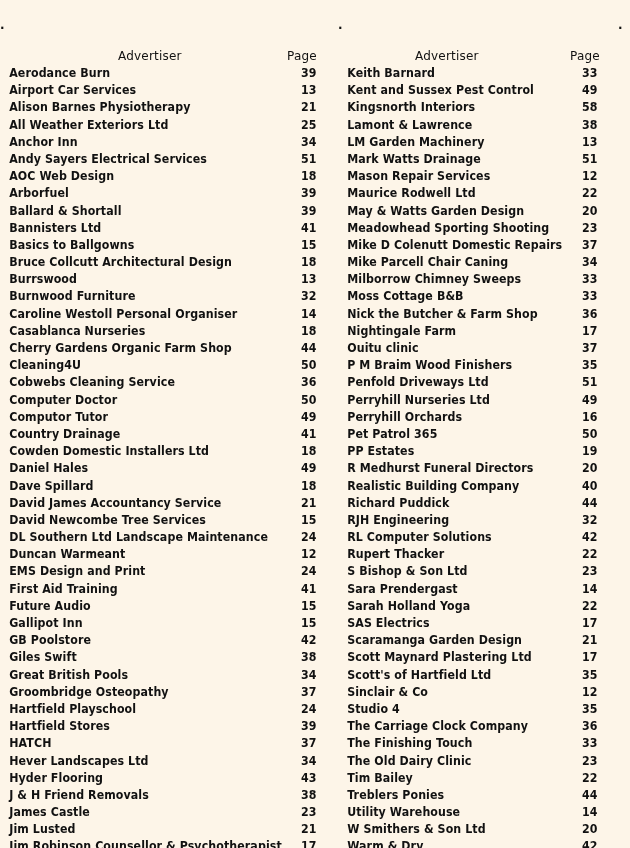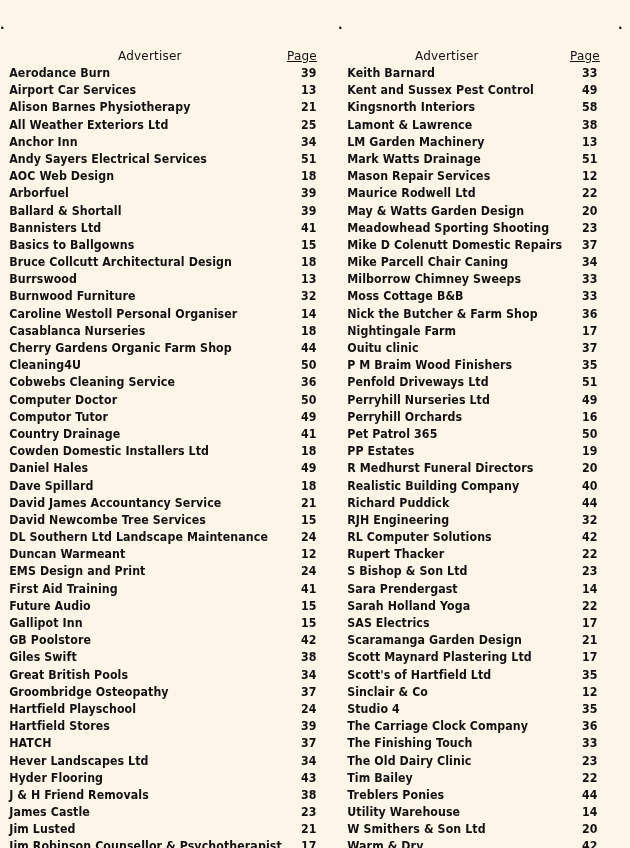--- a/index.html
+++ b/index.html
@@ -29,21 +29,20 @@
       line-height: 17px;
       letter-spacing: 0.2px;
     }
     .header-row .h-adv {
       position: absolute;
       top: 0;
     }
     .header-row .h-page {
       position: absolute;
       top: 0;
-      text-decoration: underline;
     }
     .col-left .h-adv { left: 118px; }
     .col-left .h-page { left: 287px; }
     .col-right .h-adv { left: 77px; }
     .col-right .h-page { left: 232px; }
     .row {
       position: relative;
       height: 17.2px;
       font-size: 12px;
       line-height: 17.2px;

